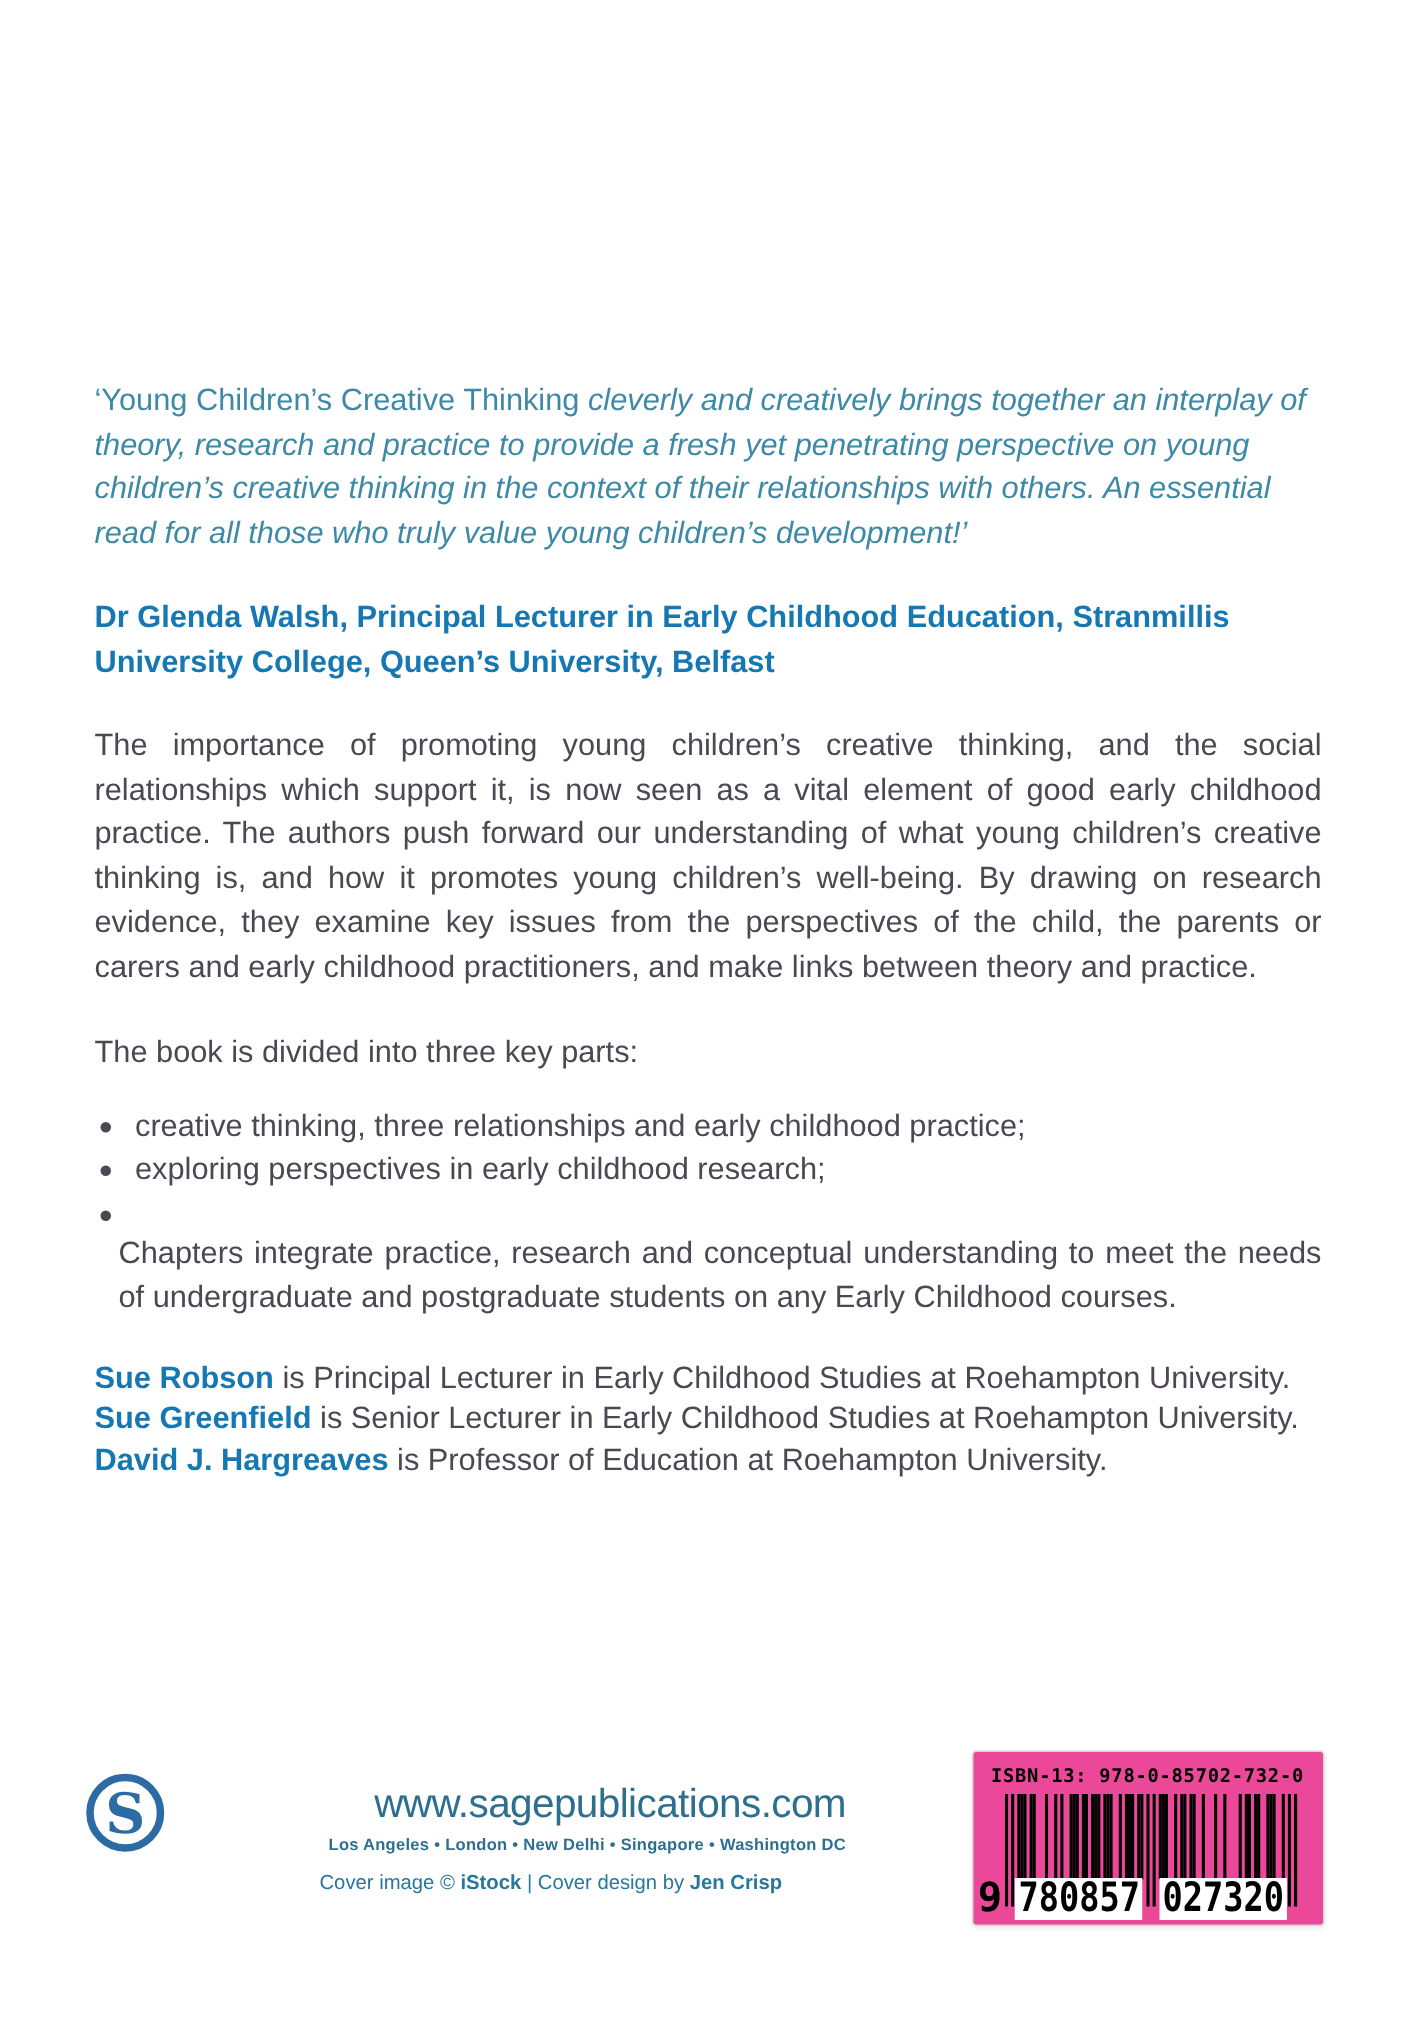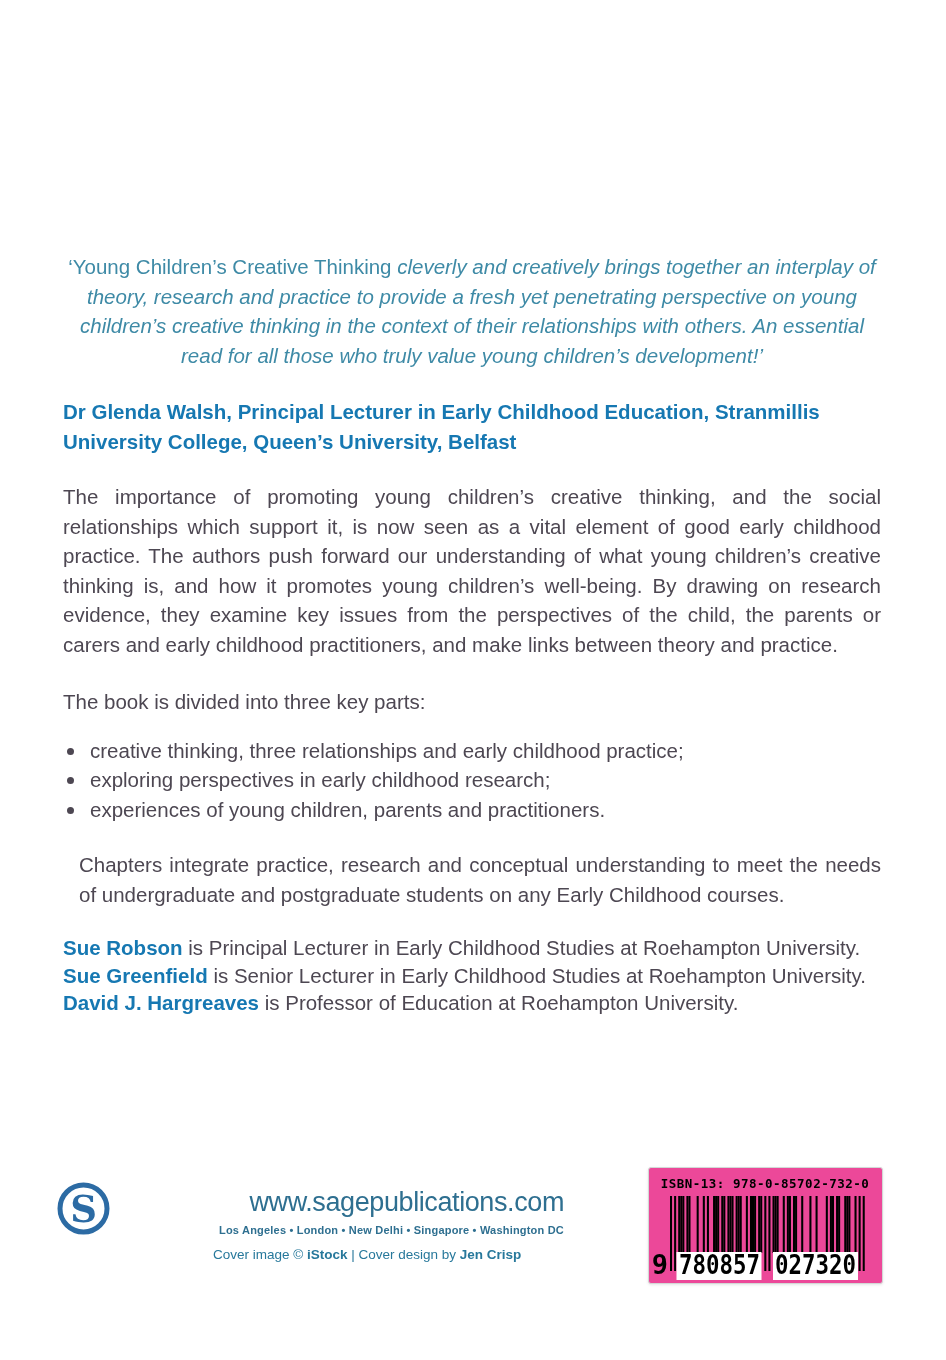--- a/index.html
+++ b/index.html
@@ -16,21 +16,21 @@
     width:946px;height:1360px;
     background:#ffffff;
     font-family:"Liberation Sans",sans-serif;
     overflow:hidden;
   }
   .content{
     position:absolute;left:63px;top:252px;width:818px;
     color:var(--body);
     font-size:20.5px;line-height:29.5px;
   }
-  .quote{color:var(--quote);margin:0 0 27px 0;text-align:center;}
+  .quote{color:var(--quote);margin:0 0 27px 0;}
   .quote .qi{font-style:italic;}
   .attribution{color:var(--blue);font-weight:bold;margin:0 0 26px 0;}
   .body-para{text-align:justify;margin:0 0 28px 0;}
   .parts-intro{margin:0 0 19px 0;}
   ul.parts{list-style:none;margin:0 0 26px 0;padding:0;}
   ul.parts li{position:relative;padding-left:27px;}
   ul.parts li .dot{
     position:absolute;left:4px;top:12px;
     width:7px;height:7px;border-radius:50%;
     background:var(--body);
@@ -78,21 +78,21 @@
 
     <p class="attribution">Dr Glenda Walsh, Principal Lecturer in Early Childhood Education, Stranmillis University College, Queen’s University, Belfast</p>
 
     <p class="body-para">The importance of promoting young children’s creative thinking, and the social relationships which support it, is now seen as a vital element of good early childhood practice. The authors push forward our understanding of what young children’s creative thinking is, and how it promotes young children’s well-being. By drawing on research evidence, they examine key issues from the perspectives of the child, the parents or carers and early childhood practitioners, and make links between theory and practice.</p>
 
     <p class="parts-intro">The book is divided into three key parts:</p>
 
     <ul class="parts">
       <li><span class="dot"></span><span>creative thinking, three relationships and early childhood practice;</span></li>
       <li><span class="dot"></span><span>exploring perspectives in early childhood research;</span></li>
-      <li><span class="dot"></span><span>experiences of young children, parents and practitioners.</span></li>
+      <li><span class="dot"></span></li>
     </ul>
 
     <p class="chapters">Chapters integrate practice, research and conceptual understanding to meet the needs of undergraduate and postgraduate students on any Early Childhood courses.</p>
 
     <div class="authors">
       <div class="author-line"><span class="author-name">Sue Robson</span><span> is Principal Lecturer in Early Childhood Studies at Roehampton University.</span></div>
       <div class="author-line"><span class="author-name">Sue Greenfield</span><span> is Senior Lecturer in Early Childhood Studies at Roehampton University.</span></div>
       <div class="author-line"><span class="author-name">David J. Hargreaves</span><span> is Professor of Education at Roehampton University.</span></div>
     </div>
 

